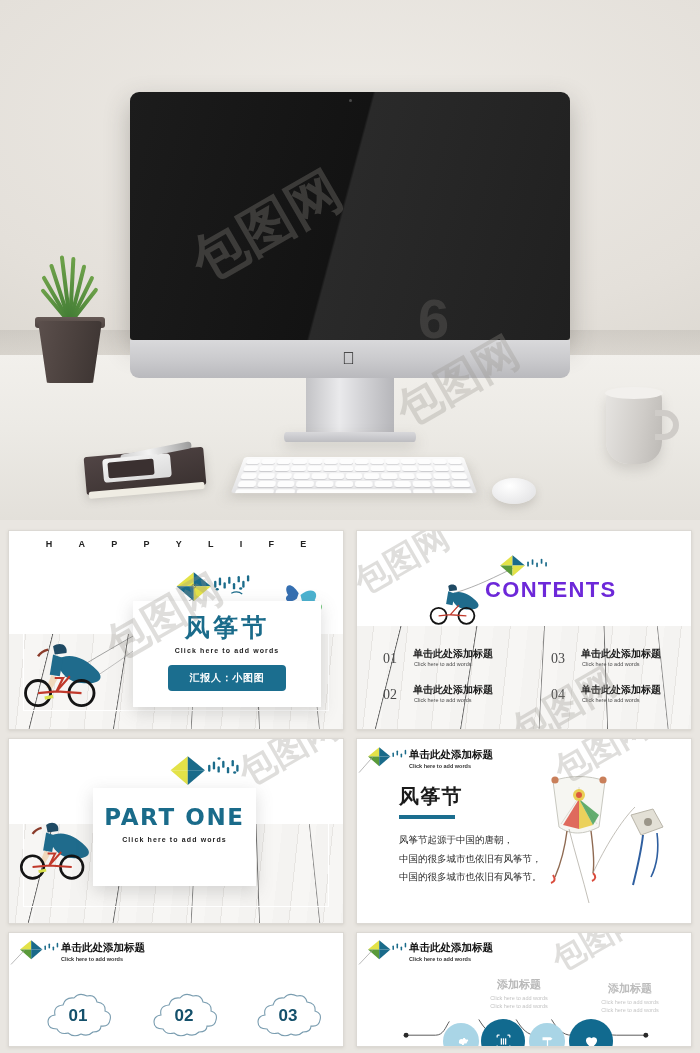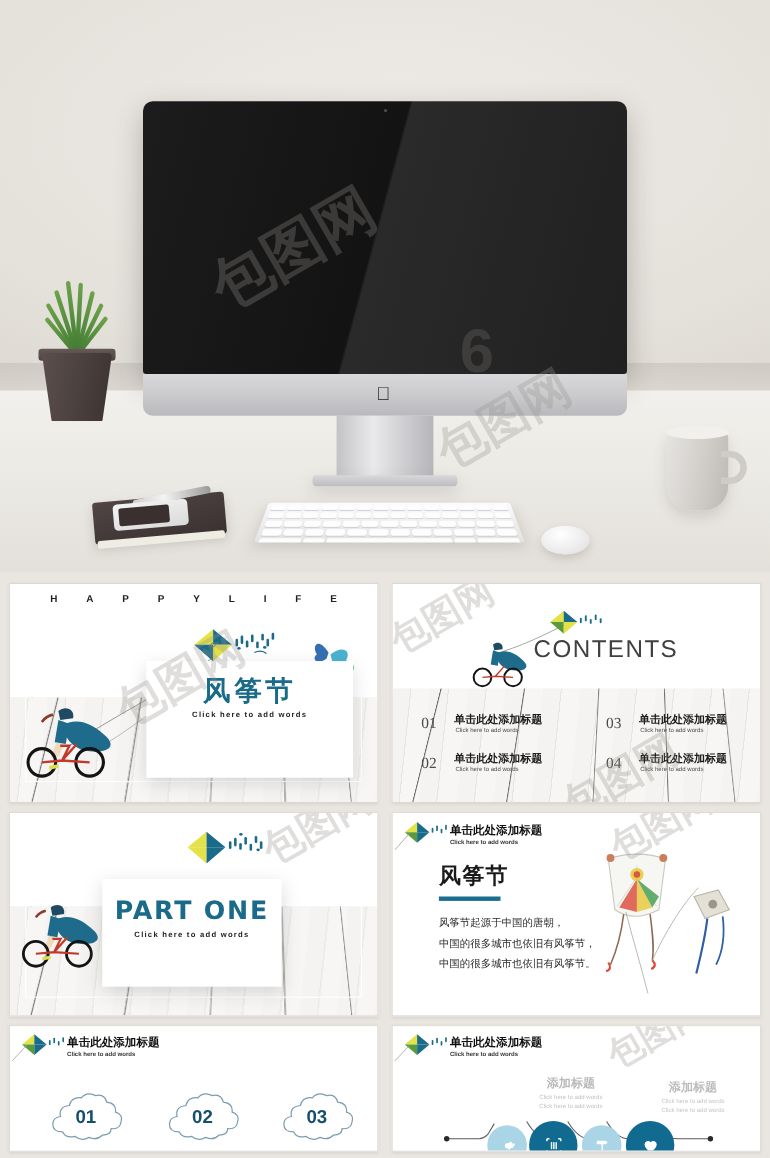--- a/index.html
+++ b/index.html
@@ -146,21 +146,21 @@
   .sub-en{ color:#222; font-weight:bold; letter-spacing:.16em; }
   .btn{ display:inline-block; background:#1b6e8f; color:#fff; border-radius:4px;
     text-align:center; font-weight:bold; }
 
   
   .grid{ position:absolute; left:0; top:520px; width:700px; height:533px; }
   .cell{ position:absolute; background:#fff; border:1px solid #dcd9d4;
     box-shadow:0 1px 3px rgba(120,115,108,.18); overflow:hidden; }
 
   
-  .contents-word{ color:#404040; font-weight:normal; letter-spacing:.06em; }
+  .contents-word{ color:#6d28d9; font-weight:bold; letter-spacing:.06em; }
   .cnum{ color:#4a4a4a; font-family:"Liberation Serif","DejaVu Serif",serif; }
   .ctitle{ color:#1c1c1c; font-weight:bold; }
   .cdesc{ color:#4d4d4d; }
 
   
   .sl-head-cn{ color:#111; font-weight:bold; }
   .sl-head-en{ color:#333; font-weight:bold; }
 
   
   .cloud{ position:absolute; }
@@ -370,20 +370,23 @@
         <path d="M34 46 L 28 62 L 34 64 L 42 50 Z" fill="#f0d9bd"></path>
         <circle cx="18" cy="68" r="15" fill="none" stroke="#141414" stroke-width="3.4"></circle>
         <circle cx="70" cy="68" r="15" fill="none" stroke="#141414" stroke-width="3.4"></circle>
         <path d="M18 68 L 40 66 L 56 48 M40 66 L 70 68 M40 66 L 48 50 L 38 50" stroke="#c0392b" stroke-width="2.6" fill="none"></path>
         <path d="M26 74 L 36 72" stroke="#d9e04a" stroke-width="4" fill="none"></path>
       </svg>
 
       <div class="card" style="left:124px;top:70px;width:188px;height:106px">
         <div class="cn-title" style="position:absolute;left:0;top:10px;width:100%;text-align:center;font-size:25px;letter-spacing:.13em">风筝节</div>
         <div class="sub-en" style="position:absolute;left:0;top:46px;width:100%;text-align:center;font-size:7px">Click here to add words</div>
+        <div style="position:absolute;left:0;top:64px;width:100%;text-align:center">
+          <span class="btn" style="padding:6px 22px;font-size:10px;letter-spacing:.07em">汇报人：小图图</span>
+        </div>
       </div>
       <div class="wm" style="left:92px;top:58px;font-size:42px">包图网</div>
     </div>
 
     <div class="cell slide" style="left:356px;top:10px;width:336px;height:200px">
       <div style="position:absolute;left:0;top:0;width:100%;height:50%;background:#fff"></div>
       <div class="wood" style="height:52%"></div>
 
       <svg style="position:absolute;left:0;top:0;width:100%;height:100%" viewBox="0 0 336 200" preserveAspectRatio="none">
         <path d="M160 36 C 140 46, 120 56, 100 62" stroke="#8a8a8a" stroke-width="0.7" fill="none"></path>
@@ -471,21 +474,21 @@
         <path d="M36 12 C 44 6, 54 10, 52 20 L 38 22 Z" fill="#1f4a64"></path>
         <path d="M30 16 q-8 2 -12 8" stroke="#8a3b2a" stroke-width="3" fill="none"></path>
         <path d="M36 22 L 32 46 L 44 48 L 48 26 Z" fill="#1f6b8c"></path>
         <path d="M34 46 L 28 62 L 34 64 L 42 50 Z" fill="#f0d9bd"></path>
         <circle cx="18" cy="68" r="15" fill="none" stroke="#141414" stroke-width="3.4"></circle>
         <circle cx="70" cy="68" r="15" fill="none" stroke="#141414" stroke-width="3.4"></circle>
         <path d="M18 68 L 40 66 L 56 48 M40 66 L 70 68 M40 66 L 48 50 L 38 50" stroke="#c0392b" stroke-width="2.6" fill="none"></path>
         <path d="M26 74 L 36 72" stroke="#d9e04a" stroke-width="4" fill="none"></path>
       </svg>
 
-      <div class="card" style="left:84px;top:60px;width:163px;height:98px">
+      <div class="card" style="left:84px;top:49px;width:163px;height:98px">
         <div class="cn-title" style="position:absolute;left:0;top:16px;width:100%;text-align:center;font-size:23px;letter-spacing:.07em">PART ONE</div>
         <div class="sub-en" style="position:absolute;left:0;top:48px;width:100%;text-align:center;font-size:7px">Click here to add words</div>
       </div>
       <div class="wm" style="left:226px;top:-14px;font-size:36px">包图网</div>
     </div>
 
     <div class="cell slide" style="left:356px;top:218px;width:336px;height:186px">
       <div style="position:absolute;inset:0;background:#fff"></div>
 
       <svg style="position:absolute;left:10px;top:6px;width:56px;height:24px" viewBox="0 0 110 44">

